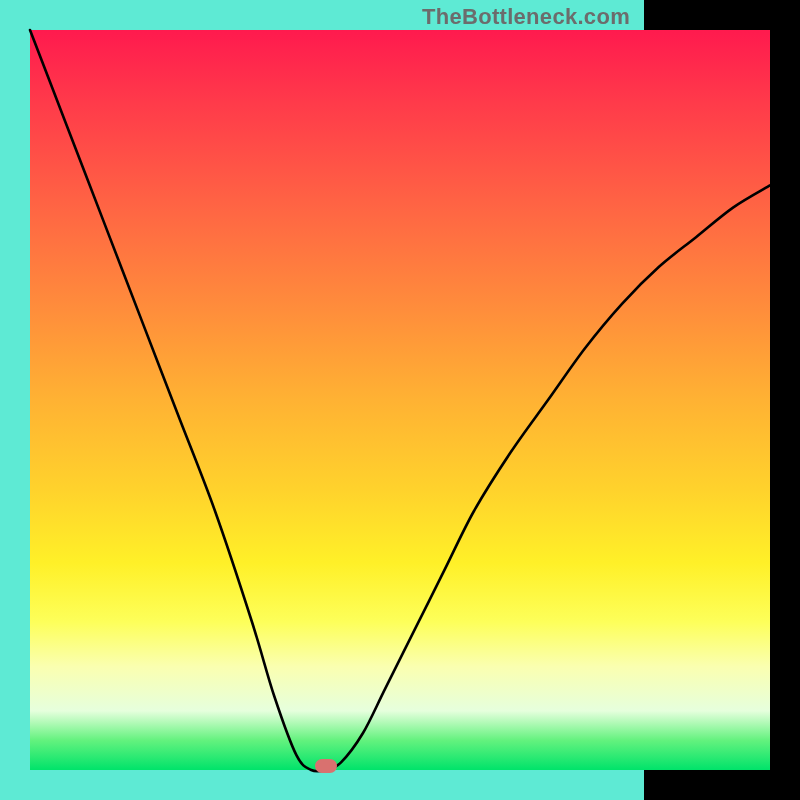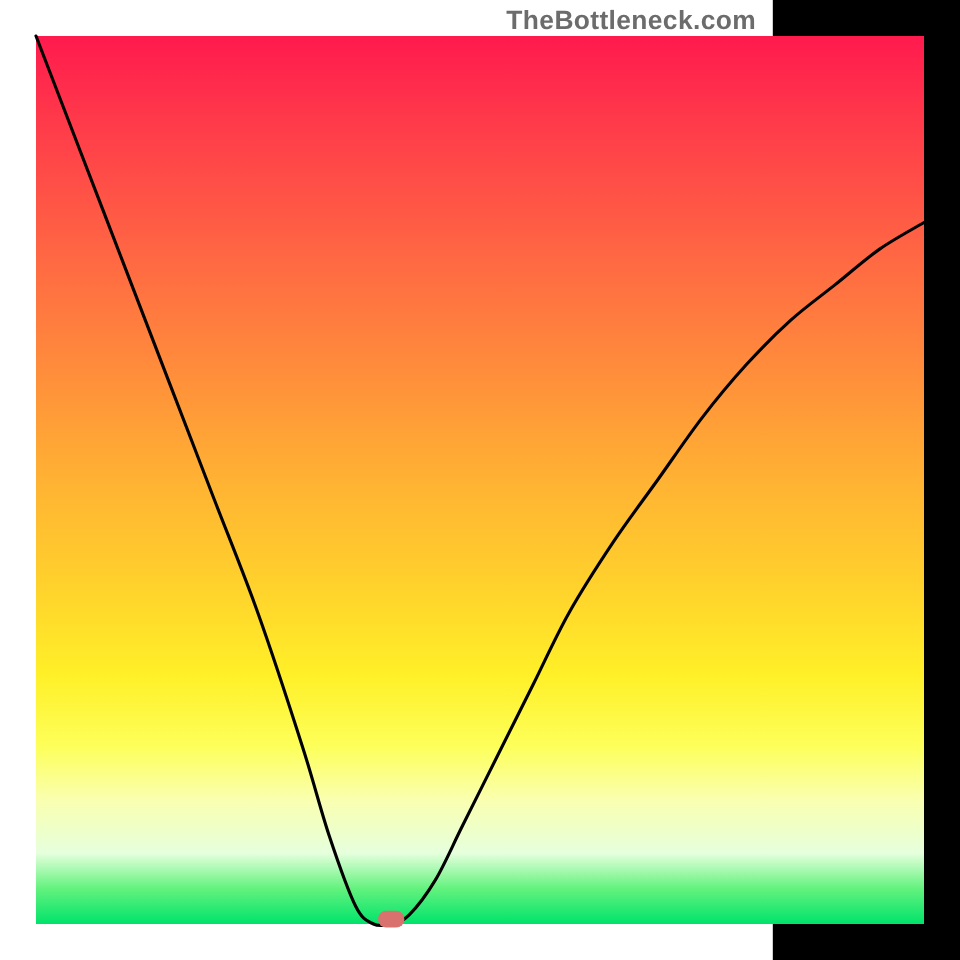--- a/index.html
+++ b/index.html
@@ -1,21 +1,21 @@
 <!DOCTYPE html>
 <html><head>
 <meta charset="utf-8">
 <style>
   * { margin: 0; padding: 0; box-sizing: border-box; }
   html, body { width: 800px; height: 800px; overflow: hidden; background: #000; }
   .frame {
     position: relative;
     width: 644px;
     height: 800px;
-    background: #ffffff;
+    background: #5eead4;
   }
   .watermark {
     position: absolute;
     top: 4px;
     right: 14px;
     font-family: Arial, Helvetica, sans-serif;
     font-size: 22px;
     font-weight: 600;
     color: #6c6c6c;
     letter-spacing: 0.3px;

